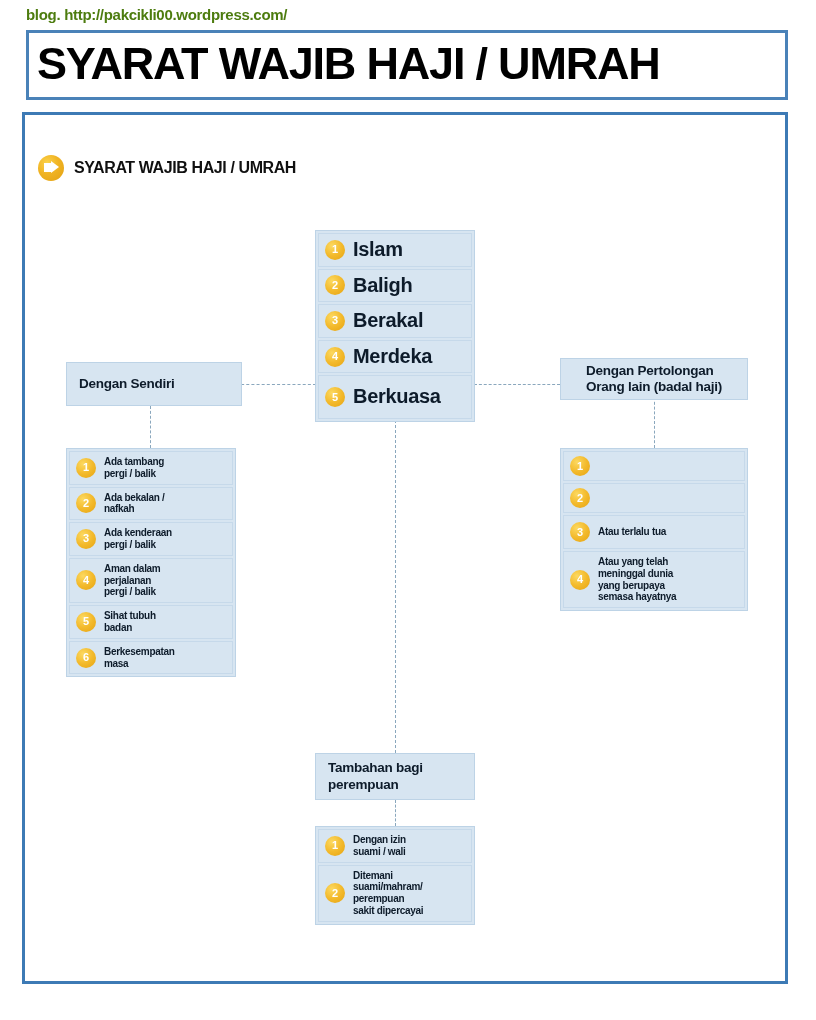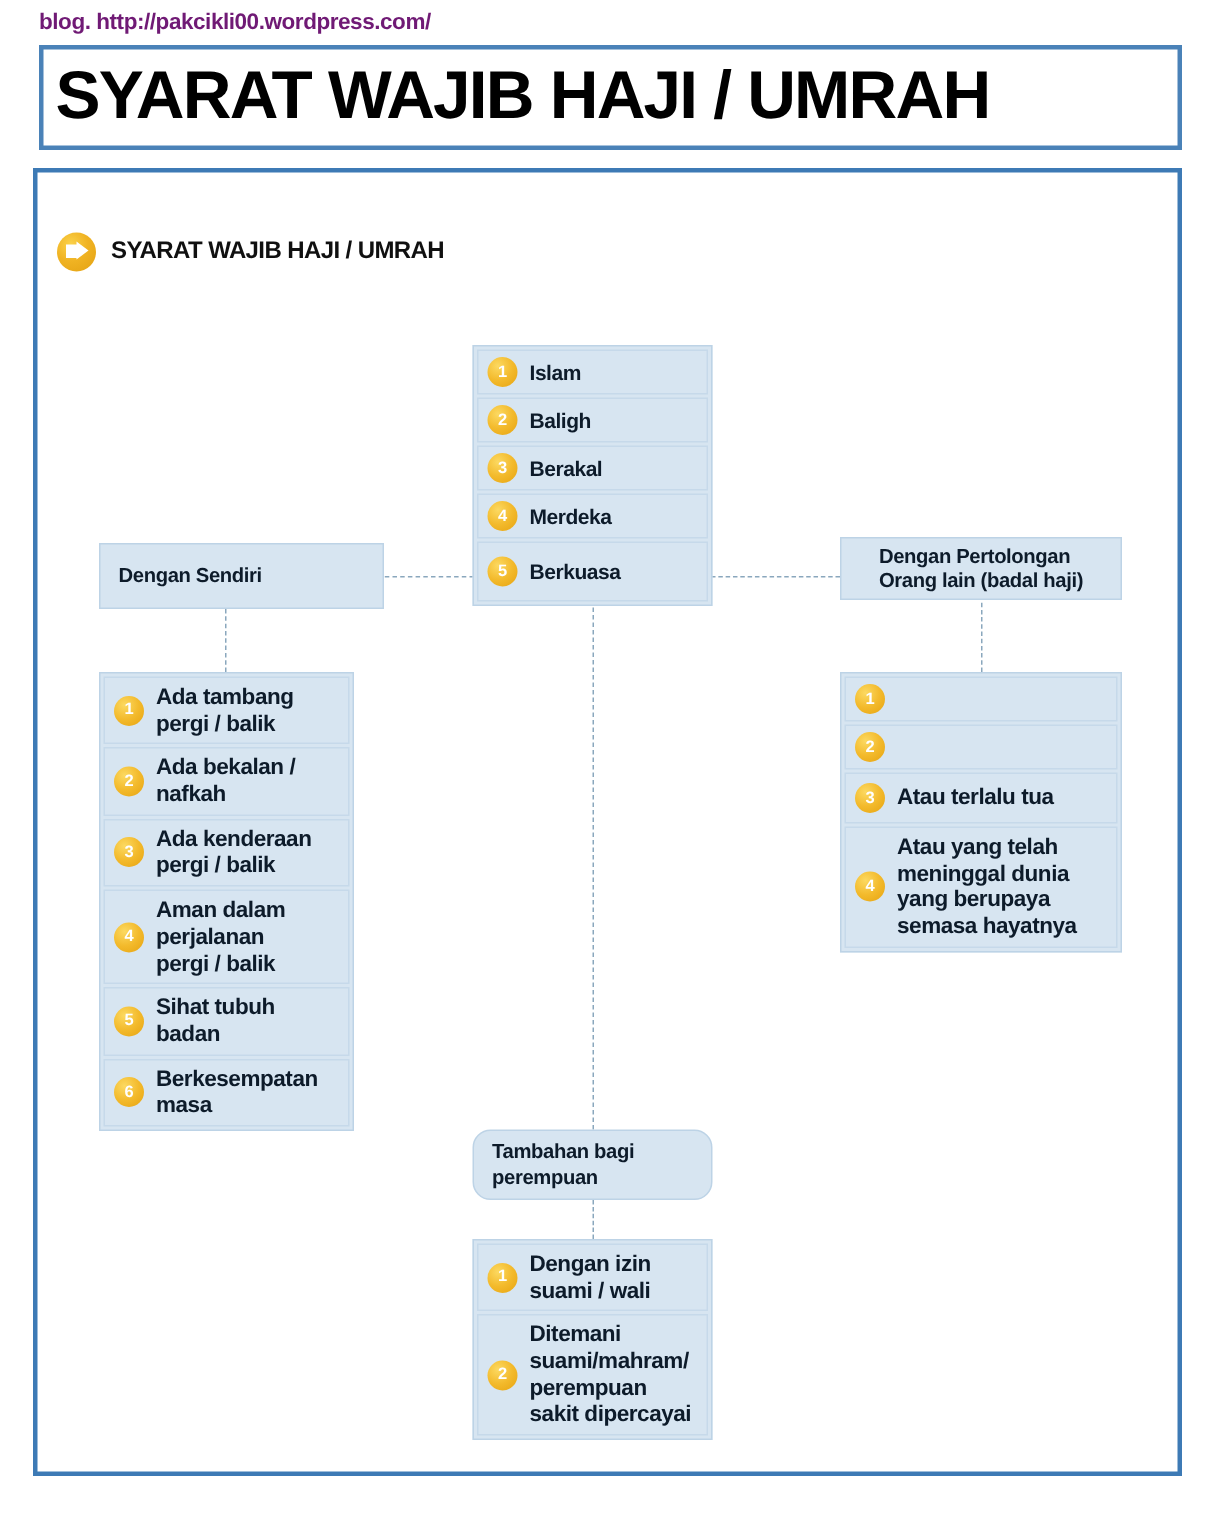--- a/index.html
+++ b/index.html
@@ -15,21 +15,21 @@
     overflow: hidden;
   }
 
   
   .url-line {
     position: absolute;
     left: 26px;
     top: 6px;
     font-size: 15px;
     font-weight: bold;
-    color: #701a75;
+    color: #4d7c0f;
     letter-spacing: -0.3px;
     white-space: nowrap;
   }
 
   
   .title-banner {
     position: absolute;
     left: 26px;
     top: 30px;
     width: 762px;
@@ -158,29 +158,29 @@
     background: radial-gradient(circle at 35% 30%, #fcd961 0%, #f3ba2c 50%, #e6a310 100%);
     color: #ffffff;
     font-size: 11px;
     font-weight: bold;
     display: flex;
     align-items: center;
     justify-content: center;
     line-height: 1;
   }
   .row-label {
-    font-size: 15px;
+    font-size: 10px;
     font-weight: bold;
     color: #0d1b2a;
     line-height: 1.18;
     letter-spacing: -0.3px;
     white-space: pre-line;
   }
   .row-label-lg {
-    font-size: 14px;
+    font-size: 20px;
     text-align: right;
   }
 
   
   .conn-h {
     position: absolute;
     height: 0;
     border-top: 1px dashed #8aa7bd;
     z-index: 1;
   }
@@ -235,21 +235,21 @@
   <div class="stack-row">
     <span class="num-badge">4</span>
     <span class="row-label row-label-lg">Merdeka</span>
   </div>
   <div class="stack-row" style="padding-top:9px; padding-bottom:9px;">
     <span class="num-badge">5</span>
     <span class="row-label row-label-lg">Berkuasa</span>
   </div>
 </div>
 
-<div class="node node-plain" style="left:66px; top:362px; width:190px; height:44px;">
+<div class="node node-plain" style="left:66px; top:362px; width:176px; height:44px;">
   <span class="node-label">Dengan Sendiri</span>
 </div>
 
 <div class="stack" style="left:66px; top:448px; width:170px;">
   <div class="stack-row">
     <span class="num-badge">1</span>
     <span class="row-label">Ada tambang
 pergi / balik</span>
   </div>
   <div class="stack-row">
@@ -298,21 +298,21 @@
   </div>
   <div class="stack-row">
     <span class="num-badge">4</span>
     <span class="row-label">Atau yang telah
 meninggal dunia
 yang berupaya
 semasa hayatnya</span>
   </div>
 </div>
 
-<div class="node node-plain" style="left:315px; top:753px; width:160px; height:47px;border-radius:12px;">
+<div class="node node-plain" style="left:315px; top:753px; width:160px; height:47px;">
   <span class="node-label">Tambahan bagi
 perempuan</span>
 </div>
 
 <div class="stack" style="left:315px; top:826px; width:160px;">
   <div class="stack-row">
     <span class="num-badge">1</span>
     <span class="row-label">Dengan izin
 suami / wali</span>
   </div>

